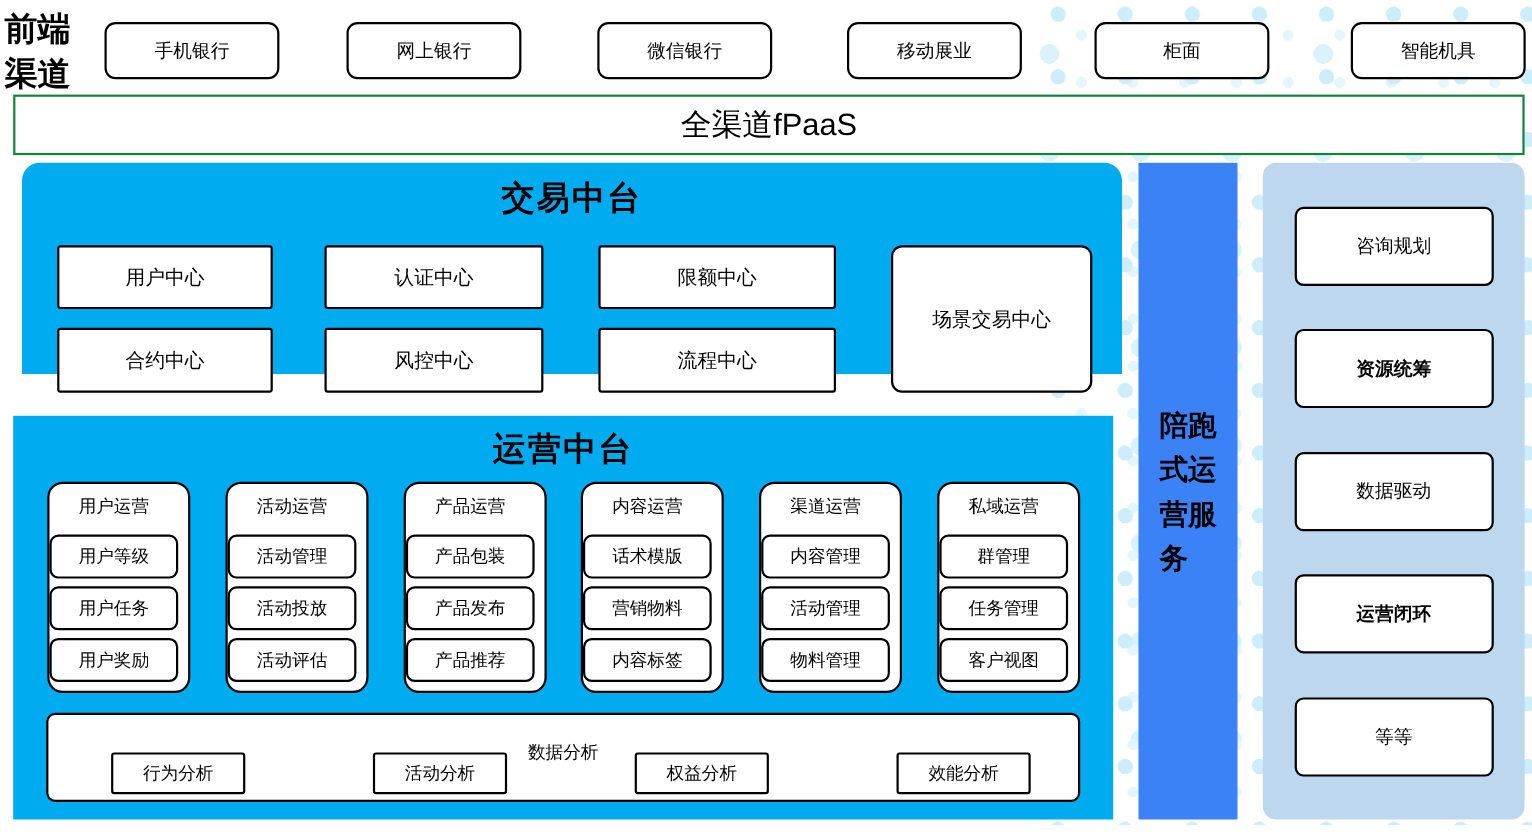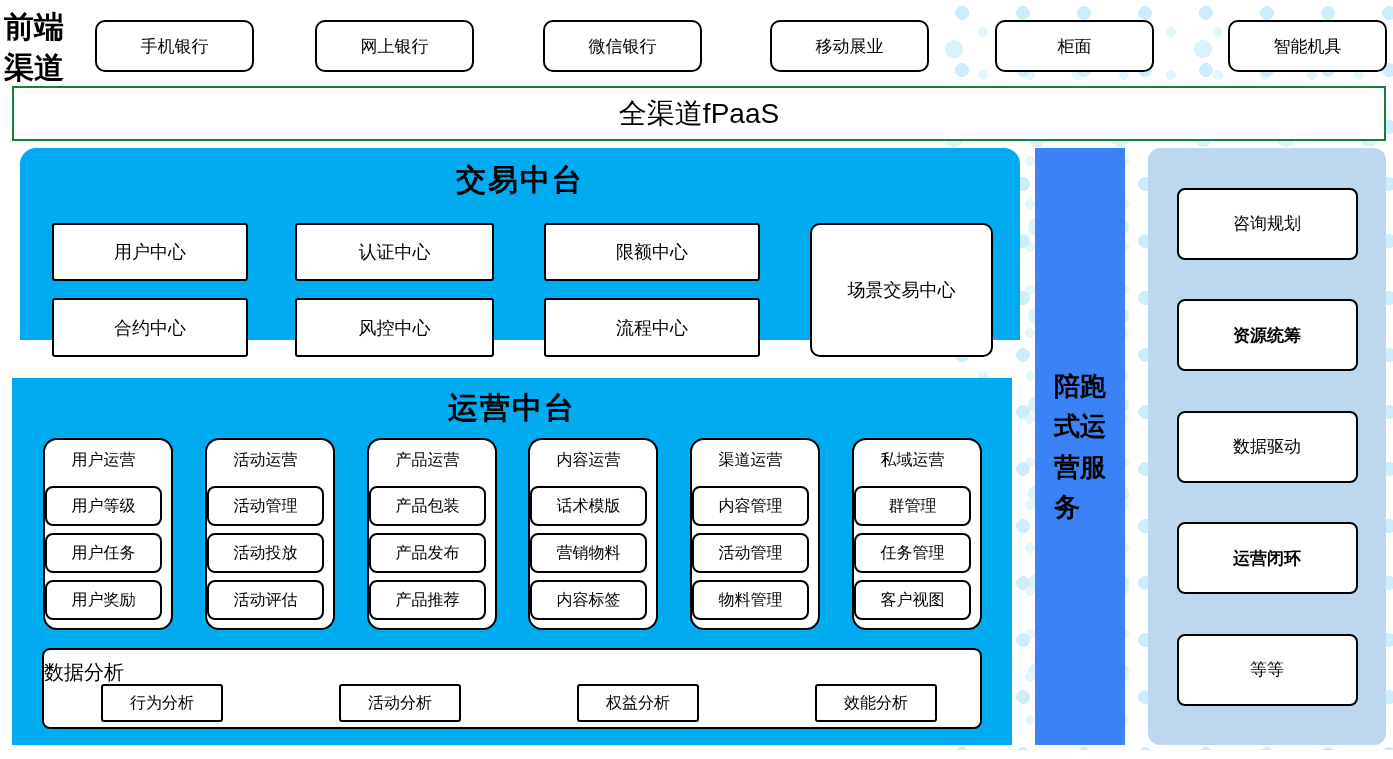--- a/index.html
+++ b/index.html
@@ -79,21 +79,21 @@
     flex:0 0 40px;margin-top:7px;background:#fff;border:2px solid #000;border-radius:8px;
     display:flex;align-items:center;justify-content:center;font-size:16px;box-sizing:border-box;
   }
   .gitem:first-of-type{margin-top:0;}
 
   
   .analysis{
     position:absolute;left:30px;top:270px;width:940px;height:81px;box-sizing:border-box;
     background:#fff;border:2px solid #000;border-radius:8px;
   }
-  .analysis-title{position:absolute;top:9px;left:0;width:100%;font-size:20px;}
+  .analysis-title{position:absolute;top:24px;left:0;width:100%;text-align:center;font-size:16px;}
   .analysis-row{
     position:absolute;top:34px;left:0;width:100%;box-sizing:border-box;
     display:flex;justify-content:space-between;padding:0 43px 0 57px;
   }
   .aitem{
     width:122px;height:38px;background:#fff;border:2px solid #000;border-radius:3px;
     display:flex;align-items:center;justify-content:center;font-size:16px;box-sizing:border-box;
   }
 
   

